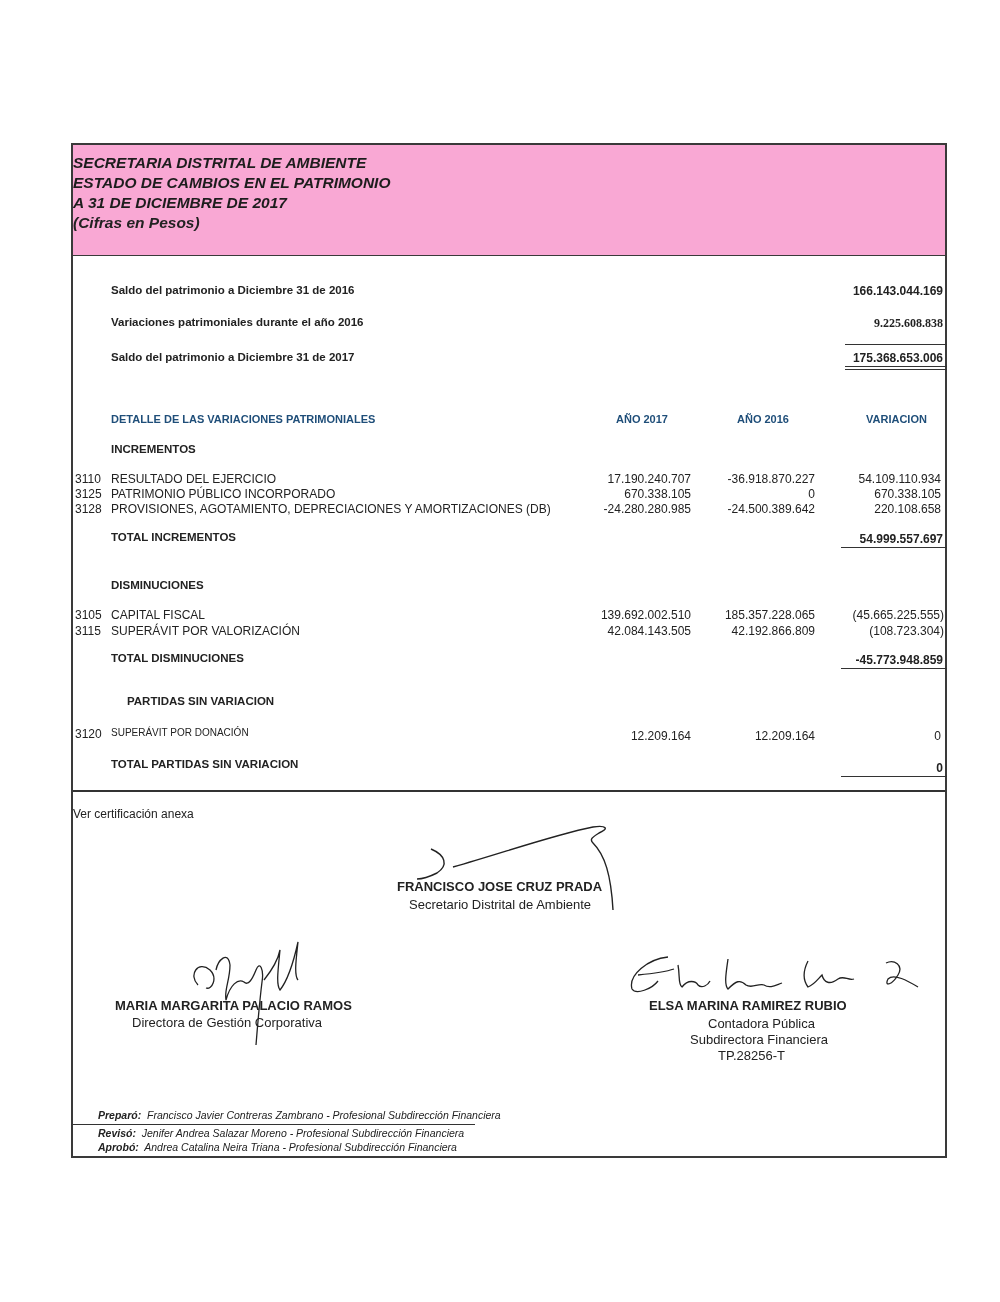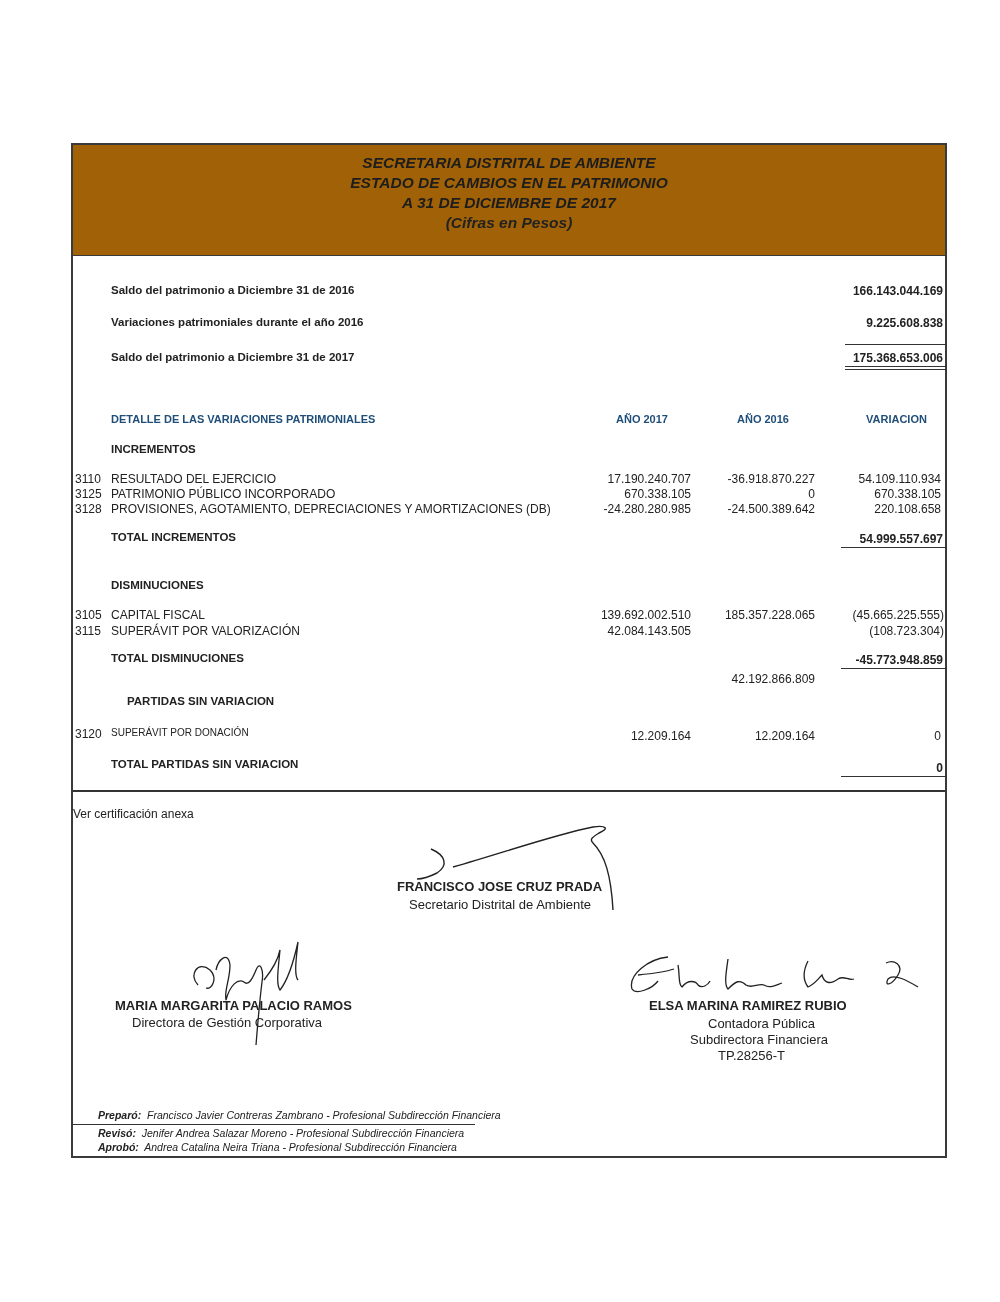--- a/index.html
+++ b/index.html
@@ -1,18 +1,18 @@
 <!DOCTYPE html>
 <html><head>
 <meta charset="utf-8">
 <style>
   html, body { margin: 0; padding: 0; background: #ffffff; }
   body { width: 1000px; height: 1302px; position: relative; font-family: "Liberation Sans", sans-serif; color: #222; overflow: hidden; }
   .page-frame { position: absolute; left: 71px; top: 143px; width: 876px; height: 1015px; border: 2px solid #3a3a3a; box-sizing: border-box; }
-  .header-band { position: absolute; left: 0; top: 0; width: 100%; height: 110px; background: #a16207; border-bottom: 1.5px solid #3a3a3a; text-align: center; }
+  .header-band { position: absolute; left: 0; top: 0; width: 100%; height: 110px; background: #f9a8d4; border-bottom: 1.5px solid #3a3a3a; }
   .header-band .t { font-weight: bold; font-style: italic; font-size: 15.5px; line-height: 20px; color: #1d1d1d; }
   .header-band .t1 { margin-top: 8px; }
   .header-band .sub { font-weight: bold; font-style: italic; font-size: 15.5px; line-height: 20px; }
   .abs { position: absolute; white-space: nowrap; }
   .b { font-weight: bold; }
   .lbl { font-size: 11.5px; }
   .num { font-size: 12px; text-align: right; }
   .blue { color: #1f4e79; }
   .bottom-line { position: absolute; height: 0; border-top: 1.3px solid #333; }
   .section-divider { position: absolute; left: 0; width: 100%; top: 645px; border-top: 2px solid #333; }
@@ -30,21 +30,21 @@
     <div class="t t1">SECRETARIA DISTRITAL DE AMBIENTE</div>
     <div class="t">ESTADO DE CAMBIOS EN EL PATRIMONIO</div>
     <div class="t">A 31 DE DICIEMBRE DE 2017</div>
     <div class="sub">(Cifras en Pesos)</div>
   </div>
 
   <div class="abs b lbl" style="left:38px; top:139px;">Saldo del patrimonio a Diciembre 31 de 2016</div>
   <div class="abs b num" style="right:2px; top:139px;">166.143.044.169</div>
 
   <div class="abs b lbl" style="left:38px; top:171px;">Variaciones patrimoniales durante el año 2016</div>
-  <div class="abs b num" style="right:2px; top:171px;">9.225.608.838</div>
+  <div class="abs b num" style="right:2px; top:171px;font-family:Liberation Serif, serif;">9.225.608.838</div>
 
   <div class="bottom-line" style="left:772px; width:102px; top:199px;"></div>
   <div class="abs b lbl" style="left:38px; top:206px;">Saldo del patrimonio  a Diciembre 31 de 2017</div>
   <div class="abs b num" style="right:2px; top:206px;">175.368.653.006</div>
   <div class="bottom-line" style="left:772px; width:102px; top:221px;"></div>
   <div class="bottom-line" style="left:772px; width:102px; top:224px;"></div>
 
   <div class="abs b blue" style="left:38px; top:268px; font-size:11px;">DETALLE DE LAS VARIACIONES PATRIMONIALES</div>
   <div class="abs b blue" style="left:543px; top:268px; font-size:11px;">AÑO 2017</div>
   <div class="abs b blue" style="left:664px; top:268px; font-size:11px;">AÑO 2016</div>
@@ -84,21 +84,21 @@
     <div class="abs lbl" style="left:2px; top:463px; font-size:12px;">3105</div>
     <div class="abs lbl" style="left:38px; top:463px; font-size:12px;">CAPITAL FISCAL</div>
     <div class="abs num" style="right:254px; top:463px;">139.692.002.510</div>
     <div class="abs num" style="right:130px; top:463px;">185.357.228.065</div>
     <div class="abs num" style="right:1px; top:463px;">(45.665.225.555)</div>
   </div>
   <div>
     <div class="abs lbl" style="left:2px; top:479px; font-size:12px;">3115</div>
     <div class="abs lbl" style="left:38px; top:479px; font-size:12px;">SUPERÁVIT POR VALORIZACIÓN</div>
     <div class="abs num" style="right:254px; top:479px;">42.084.143.505</div>
-    <div class="abs num" style="right:130px; top:479px;margin-top:48px;">42.192.866.809</div>
+    <div class="abs num" style="right:130px; top:479px;">42.192.866.809</div>
     <div class="abs num" style="right:1px; top:479px;">(108.723.304)</div>
   </div>
 
   <div class="abs b lbl" style="left:38px; top:507px;">TOTAL DISMINUCIONES</div>
   <div class="abs b num" style="right:2px; top:508px;">-45.773.948.859</div>
   <div class="bottom-line" style="left:768px; width:106px; top:523px;"></div>
 
   <div class="abs b lbl" style="left:38px; top:550px;margin-left:16px;">PARTIDAS SIN VARIACION</div>
 
   <div>

